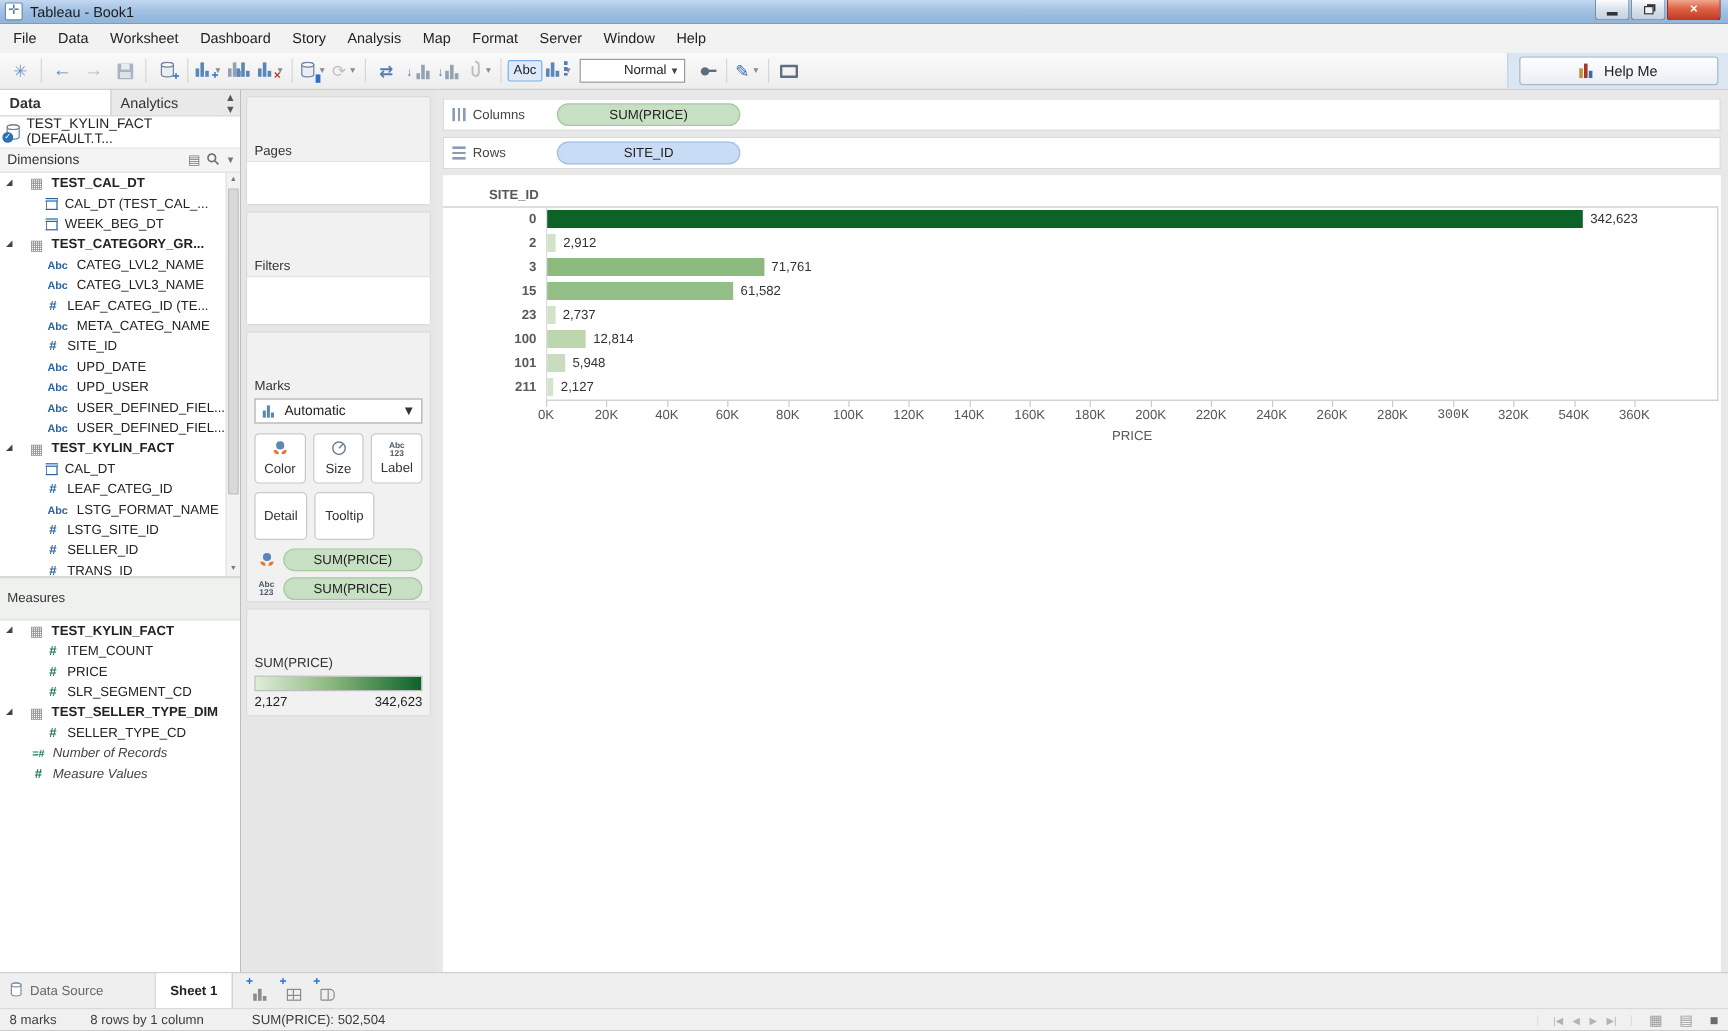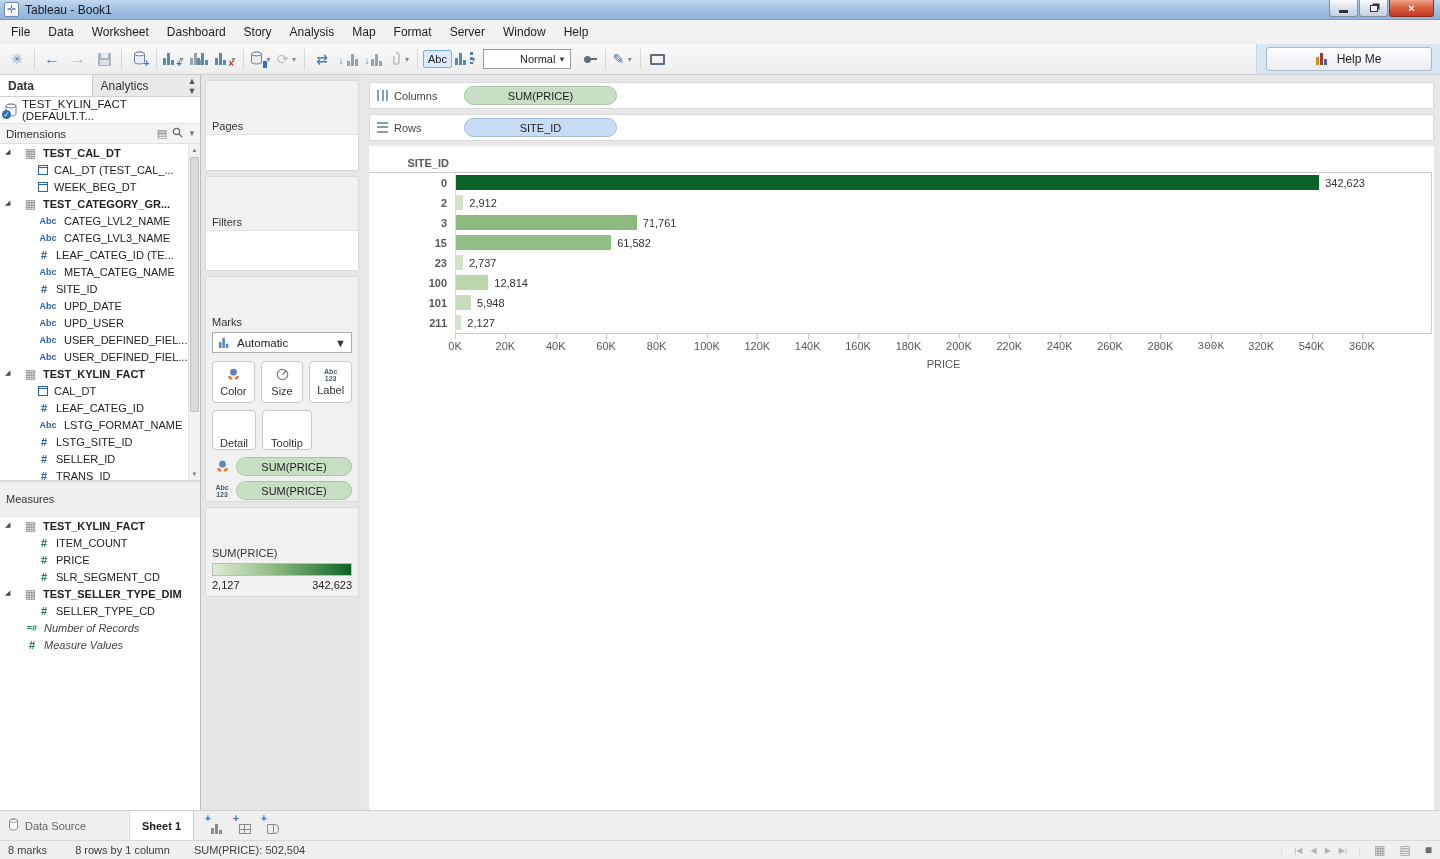--- a/index.html
+++ b/index.html
@@ -124,21 +124,21 @@
   .pages-body{height:36px;}
   .filters-body{height:40px;}
   .marks-card{height:226px;}
   .mark-select{height:21px;background:#fff;border:1px solid #ababab;margin:2px 6px 8px 6px;display:flex;
     align-items:center;padding:0 5px;gap:6px;}
   .mark-select .ms-label{flex:1;font-size:11.5px;color:#222;}
   .marks-btn-row{display:flex;gap:6px;padding:0 6px;margin-bottom:7px;}
   .mbtn{background:#fff;border:1px solid #c9c9c9;border-radius:4px;width:44px;height:42px;
     display:flex;flex-direction:column;align-items:center;justify-content:center;gap:2px;color:#333;}
   .mbtn .lbl{font-size:11px;}
-  .mbtn.txt-only{height:40px;justify-content:flex-end;}
+  .mbtn.txt-only{height:40px;justify-content:center;}
   .mbtn.w-tooltip{width:50px;}
   .ic-label123{font-size:7px;line-height:7px;color:#4a5a6a;text-align:center;font-weight:bold;}
   .pill-row{display:flex;align-items:center;gap:4px;padding:0 6px;margin-bottom:5px;}
   .pill-row .picon{width:20px;display:flex;justify-content:center;flex:none;}
   .pill{flex:1;height:19px;border-radius:10px;display:flex;align-items:center;justify-content:center;
     font-size:11px;color:#1d1d1d;}
   .pill.green{background:#c7e0c3;border:1px solid #a6c9a2;}
   .pill.blue{background:#c9dcf5;border:1px solid #9fbce2;}
   .legend-card .grad{height:13px;margin:2px 6px 3px 6px;border:1px solid #bdbdbd;}
   .legend-minmax{display:flex;justify-content:space-between;padding:0 6px 5px 6px;color:#222;}
@@ -187,21 +187,21 @@
   .ic-dash{width:12px;height:10px;border:1px solid #8b8b8b;
     background:linear-gradient(#8b8b8b,#8b8b8b) 4px 0/1px 100% no-repeat,linear-gradient(#8b8b8b,#8b8b8b) 0 4px/100% 1px no-repeat;}
   .ic-story{width:12px;height:10px;border:1px solid #8b8b8b;border-radius:1px 4px 4px 1px;
     background:linear-gradient(#8b8b8b,#8b8b8b) 5px 0/1px 100% no-repeat;}
   .ntb .badge{left:-3px;top:-4px;}
 
   
   .statusbar{position:absolute;left:0;top:840px;width:1440px;height:19px;background:#f0f0f0;
     border-top:1px solid #d9d9d9;display:flex;align-items:center;padding:0 8px;color:#3c3c3c;}
   .sb-marks{margin-right:28px;}
-  .sb-size{margin-right:24px;}
+  .sb-size{margin-right:40px;}
   .sb-right{margin-left:auto;display:flex;align-items:center;gap:4px;}
   .nav-grp{display:flex;align-items:center;gap:8px;color:#b2b2b2;font-size:8px;padding:0 12px;
     border-left:1px solid #ddd;border-right:1px solid #ddd;}
   .viewbtn{font-size:12px;color:#9c9c9c;margin-left:10px;}
   .viewbtn.active{color:#6b6b6b;}
 </style>
 </head>
 <body>
 
 <div class="app">

